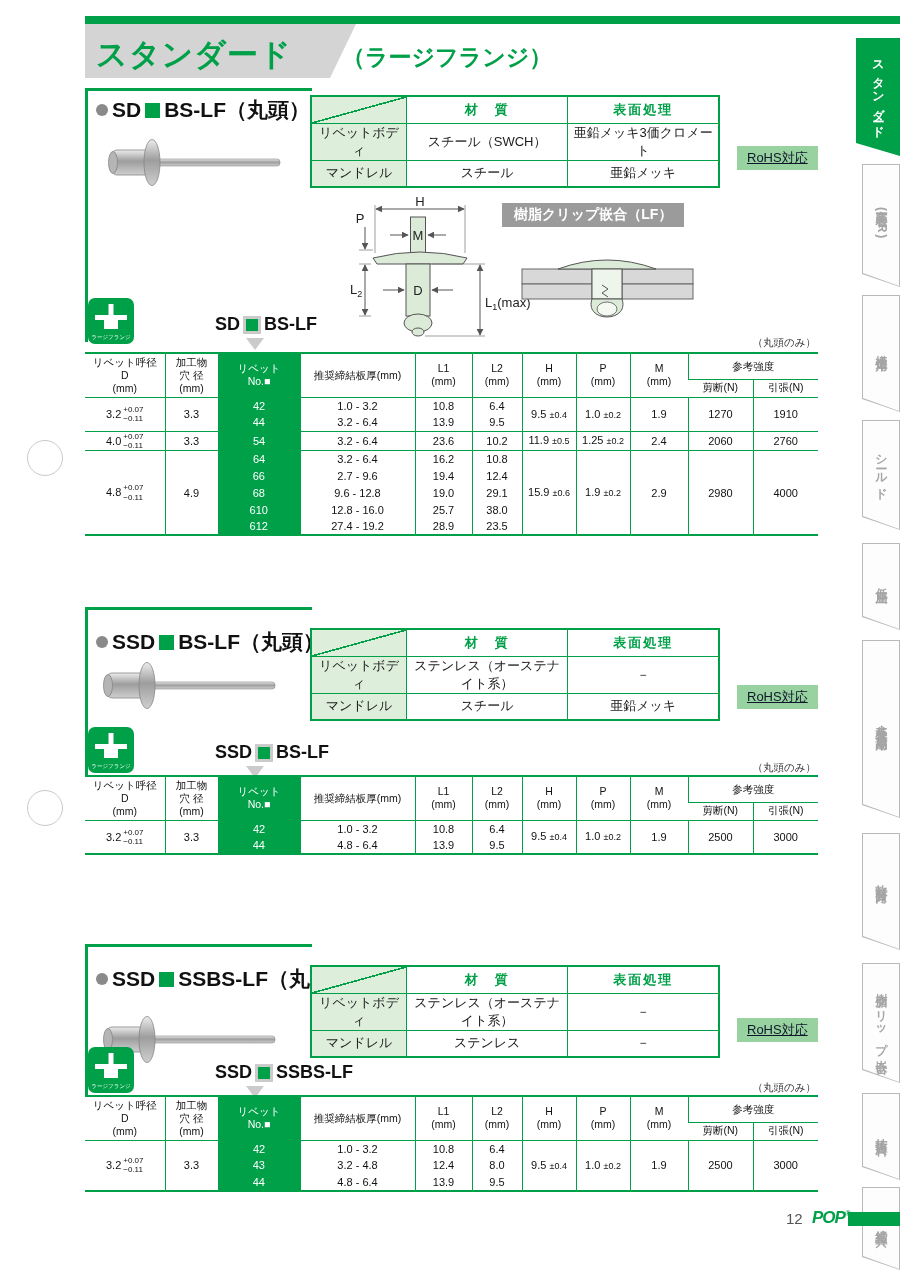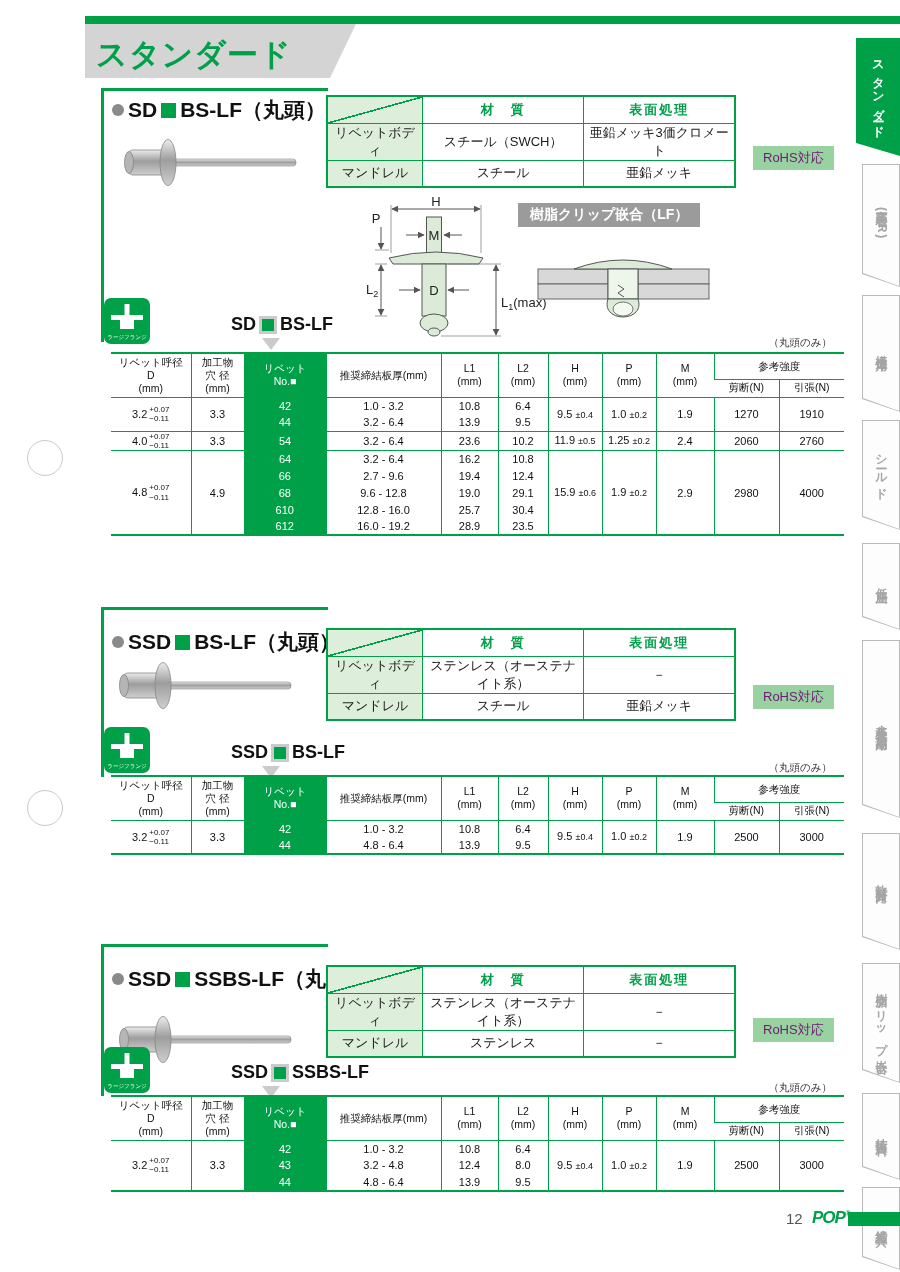--- a/index.html
+++ b/index.html
@@ -26,21 +26,21 @@
 .tab .lbl{position:absolute;left:0;top:0;right:0;bottom:10px;display:flex;align-items:center;justify-content:center;
   writing-mode:vertical-rl;text-orientation:mixed;font-size:12px;font-weight:bold;color:var(--tabink);letter-spacing:2px;}
 .tab.active{width:44px;background:var(--green);}
 .tab.active .lbl{color:#fff;}
 
 
 .punch{position:absolute;left:27px;width:36px;height:36px;border:1.5px solid #c9c9c9;border-radius:50%;}
 .punch.p1{top:440px;} .punch.p2{top:790px;}
 
 
-.sec{position:absolute;left:16px;width:860px;}
+.sec{position:absolute;left:0;width:860px;}
 .sec1{top:88px;height:512px;} .sec2{top:603px;height:337px;} .sec3{top:940px;height:262px;}
 .lh{position:absolute;left:85px;top:0;width:227px;height:3px;background:var(--green);}
 .lv{position:absolute;left:85px;top:0;width:3px;background:var(--green);}
 .sec1 .lv{height:254px;} .sec2 .lv{height:170px;} .sec3 .lv{height:152px;}
 .sec2 .lh,.sec2 .lv{top:4px;} .sec3 .lh,.sec3 .lv{top:4px;}
 
 .stitle{position:absolute;left:96px;display:flex;align-items:center;gap:4px;font-size:21px;font-weight:bold;color:#111;}
 .sec1 .stitle{top:8px;} .sec2 .stitle{top:25px;} .sec3 .stitle{top:25px;}
 .bullet{width:12px;height:12px;border-radius:50%;background:#8a8a8a;display:inline-block;}
 .gsq{width:15px;height:15px;background:var(--green);display:inline-block;}
@@ -51,21 +51,21 @@
 .mat{position:absolute;left:310px;}
 .sec1 .mat{top:7px;} .sec2 .mat{top:25px;} .sec3 .mat{top:25px;}
 table.mtab{border-collapse:collapse;width:410px;font-size:13px;}
 .mtab th,.mtab td{border:1px solid var(--green);text-align:center;height:27px;padding:0 4px;}
 .mtab{border:2px solid var(--green);}
 .mtab .mh{color:var(--green);font-weight:bold;background:#fff;letter-spacing:2px;}
 .mtab .mlabel{background:var(--pale);font-weight:normal;}
 .mtab td{background:#fff;}
 .mtab .mcorner{background-color:var(--pale);background-image:linear-gradient(to bottom right,transparent calc(50% - 0.8px),var(--green) calc(50% - 0.8px),var(--green) calc(50% + 0.8px),transparent calc(50% + 0.8px));}
 
-.rohs{position:absolute;left:737px;background:#97d2a0;color:#701a75;font-size:13px;padding:3px 10px;white-space:nowrap;}
+.rohs{position:absolute;left:737px;background:#97d2a0;color:#0f172a;font-size:13px;padding:3px 10px;white-space:nowrap;text-decoration:underline;}
 .sec1 .rohs{top:58px;} .sec2 .rohs{top:82px;} .sec3 .rohs{top:78px;}
 
 
 .diagram{position:absolute;left:330px;top:105px;width:420px;height:158px;}
 .dimsvg{position:absolute;left:15px;top:2px;}
 .lftag{position:absolute;left:172px;top:10px;background:#9b9b9b;color:#fff;font-size:14px;font-weight:bold;padding:3px 12px;white-space:nowrap;}
 .instsvg{position:absolute;left:190px;top:44px;}
 
 .fbadge{position:absolute;left:88px;}
 .sec1 .fbadge{top:210px;} .sec2 .fbadge{top:124px;} .sec3 .fbadge{top:107px;}
@@ -73,21 +73,21 @@
 .code{position:absolute;left:215px;display:flex;align-items:center;gap:3px;font-size:18px;font-weight:bold;color:#111;}
 .sec1 .code{top:226px;} .sec2 .code{top:139px;} .sec3 .code{top:122px;}
 .codesq{width:18px;height:18px;background:var(--sq);display:inline-flex;align-items:center;justify-content:center;}
 .codesq span{width:12px;height:12px;background:var(--green);display:block;}
 .tri{position:absolute;left:246px;width:0;height:0;border-left:9px solid transparent;border-right:9px solid transparent;border-top:12px solid var(--sq);}
 .sec1 .tri{top:250px;} .sec2 .tri{top:163px;} .sec3 .tri{top:146px;}
 
 .note{position:absolute;right:44px;font-size:10.5px;color:#333;}
 .sec1 .note{top:248px;} .sec2 .note{top:158px;} .sec3 .note{top:141px;}
 
-.spec{position:absolute;left:85px;margin-left:10px;}
+.spec{position:absolute;left:85px;}
 .sec1 .spec{top:264px;} .sec2 .spec{top:172px;} .sec3 .spec{top:155px;}
 table.sptab{border-collapse:collapse;table-layout:fixed;width:733px;border-top:2px solid var(--green);border-bottom:2px solid var(--green);}
 .sptab th,.sptab td{border-left:1px solid var(--green);text-align:center;padding:0 2px;}
 .sptab tr>*:first-child{border-left:none;}
 .sptab thead th{border-bottom:1px solid var(--green);font-weight:normal;font-size:10.5px;line-height:1.25;height:26px;color:#111;}
 .sptab thead tr+tr th{height:18px;font-size:10.5px;}
 .sptab tbody td{font-size:11px;height:17px;line-height:1.1;color:#111;}
 .sptab tr.gstart td{border-top:1px solid var(--green);}
 .sptab .no-cell{background:var(--green);color:#fff;border-bottom:none;}
 .tol{display:inline-flex;flex-direction:column;font-size:8px;line-height:1.15;vertical-align:middle;margin-left:2px;text-align:left;}
@@ -116,20 +116,21 @@
       <marker id="arr" viewBox="0 0 10 10" refX="9" refY="5" markerWidth="7" markerHeight="7" orient="auto-start-reverse">
         <path d="M0,0 L10,5 L0,10 z" fill="#555"></path>
       </marker>
     </defs>
   </svg>
 
   <div class="top-green"></div>
   <div class="top-gray"></div>
   <div class="top-white"></div>
   <div class="page-title">スタンダード</div>
+  <div class="page-subtitle">（ラージフランジ）</div>
 
   <nav class="sidebar" id="sidebar">
       <div class="tab active" style="top: 38px; height: 118px;">
         <div class="lbl">スタンダード</div>
       </div>
       <div class="tab" style="top: 164px; height: 123px;">
         <div class="in"></div>
         <div class="lbl">高圧着(HR)</div>
       </div>
       <div class="tab" style="top: 295px; height: 117px;">
@@ -368,25 +369,25 @@
             <tr>
               <td class="no-cell">68</td>
               <td>9.6 - 12.8</td>
               <td>19.0</td>
               <td>29.1</td>
             </tr>
             <tr>
               <td class="no-cell">610</td>
               <td>12.8 - 16.0</td>
               <td>25.7</td>
-              <td>30.4</td>
+              <td>38.0</td>
             </tr>
             <tr>
               <td class="no-cell">612</td>
-              <td>16.0 - 19.2</td>
+              <td>27.4 - 19.2</td>
               <td>28.9</td>
               <td>23.5</td>
             </tr>
           </tbody>
         </table>
       </div>
   </section>
 
   <section class="sec sec2">
     <div class="lh"></div>

